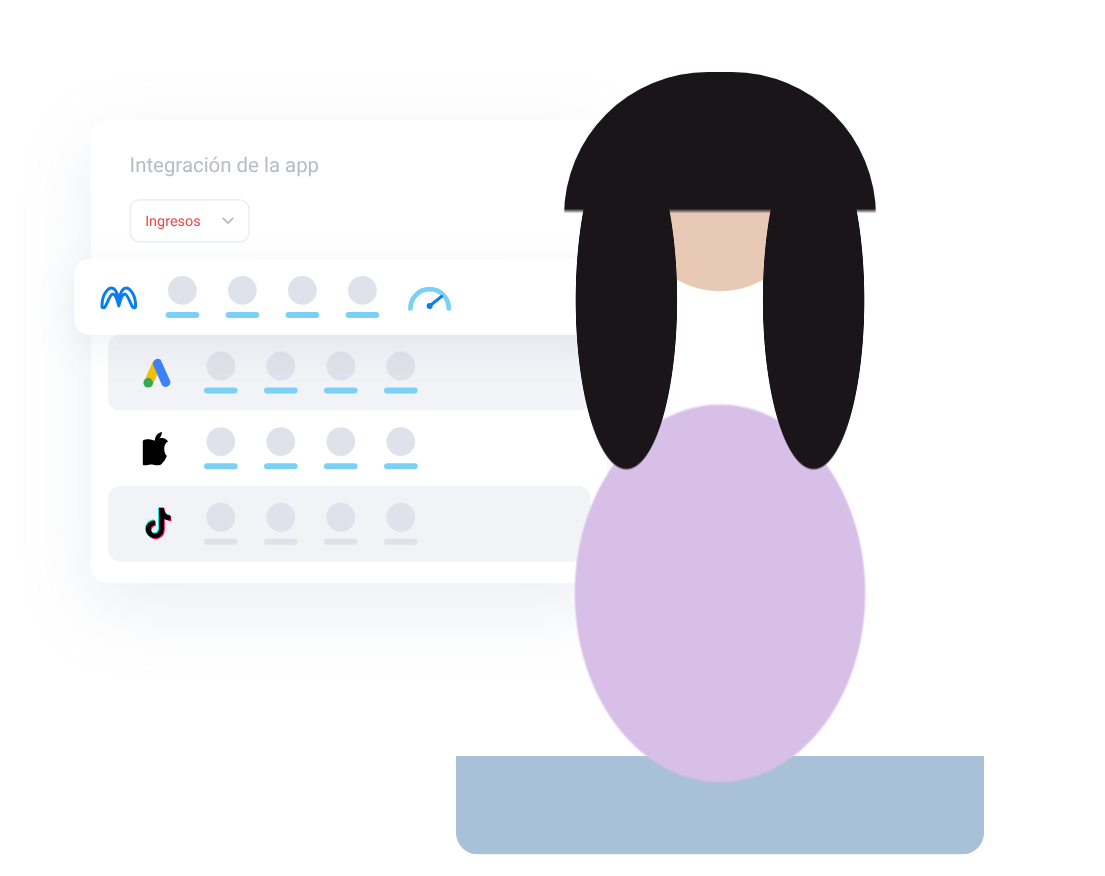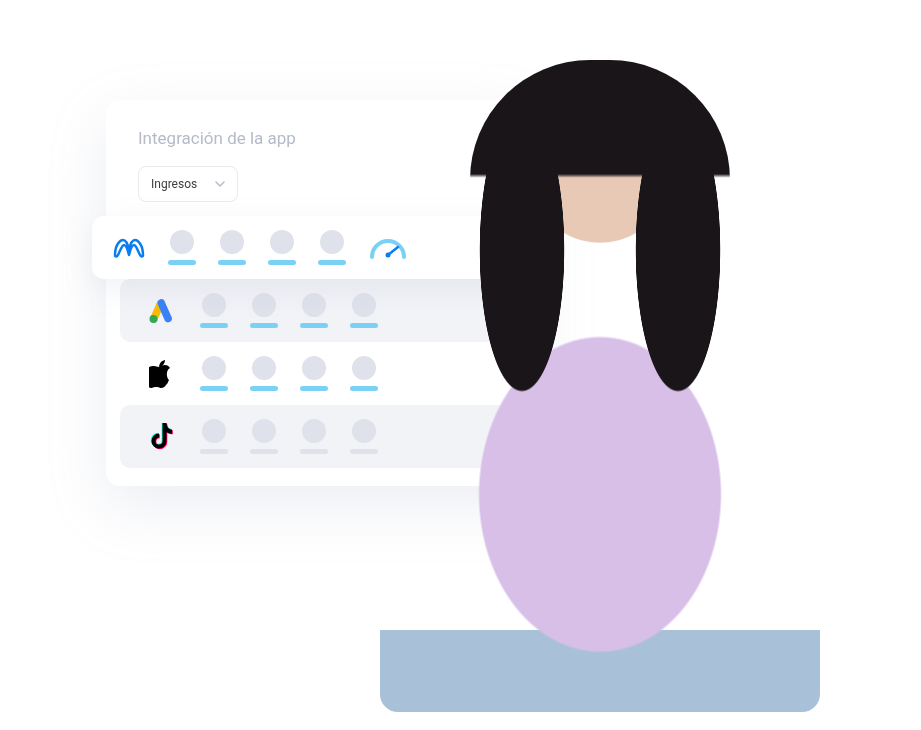--- a/index.html
+++ b/index.html
@@ -10,21 +10,21 @@
     body {
       width: 921px;
       height: 730px;
       font-family: -apple-system, BlinkMacSystemFont, 'Segoe UI', Roboto, Helvetica, Arial, sans-serif;
       background: transparent;
       position: relative;
     }
     .card {
       position: absolute;
       top: 100px;
-      left: 106px;
+      left: 76px;
       width: 430px;
       background: #fff;
       border-radius: 14px;
       box-shadow: 0 20px 60px rgba(150, 160, 190, 0.18);
       padding: 28px 0 18px 0;
     }
     .card-title {
       font-size: 17px;
       font-weight: 400;
       color: #b6bbc9;
@@ -37,21 +37,21 @@
     }
     .select {
       display: flex;
       align-items: center;
       justify-content: space-between;
       height: 36px;
       padding: 0 12px;
       border: 1px solid #e8eaf0;
       border-radius: 8px;
       font-size: 12px;
-      color: #404040;
+      color: #ef4444;
       background: #fff;
       cursor: pointer;
       min-width: 100px;
     }
     .select .chev {
       display: flex;
     }
     .rows {
       display: flex;
       flex-direction: column;

